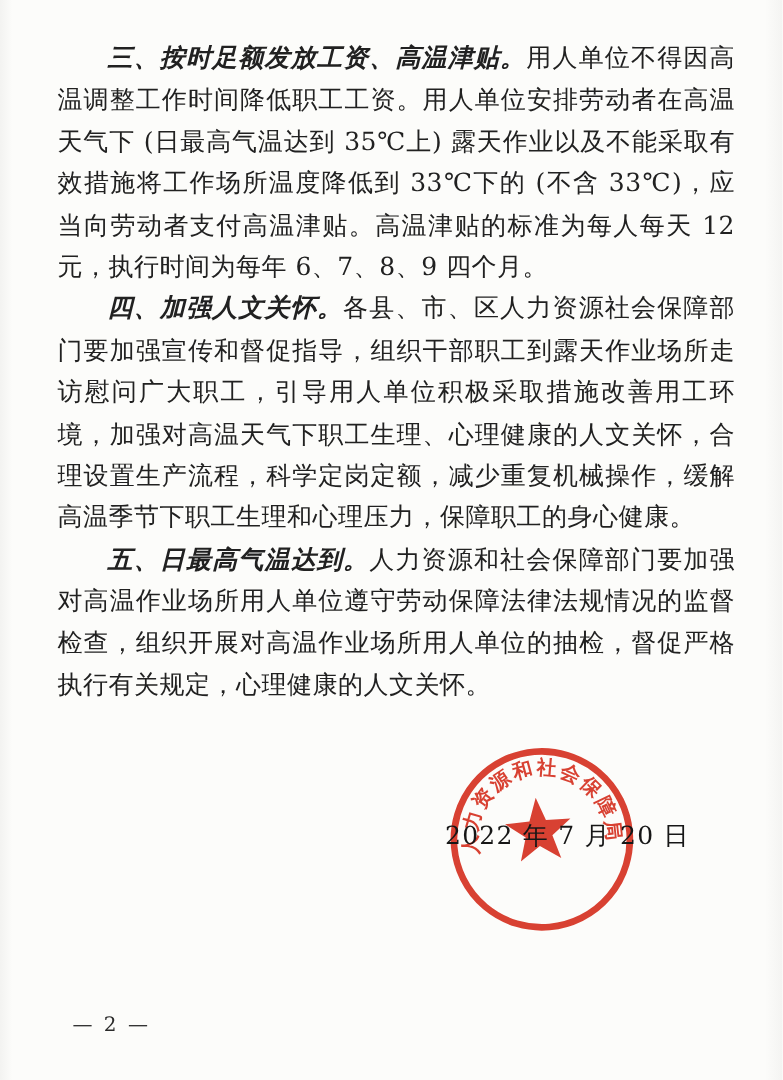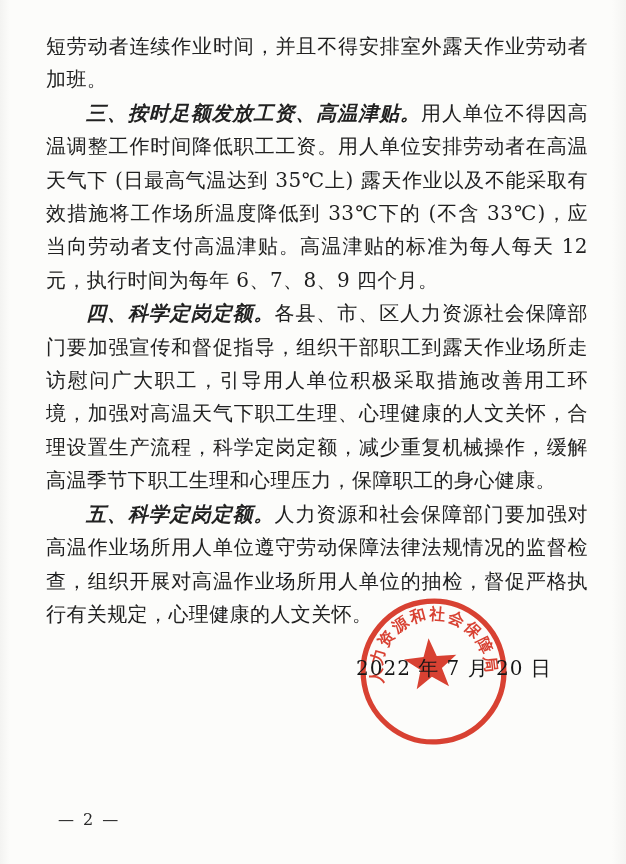--- a/index.html
+++ b/index.html
@@ -91,24 +91,23 @@
     color: #2a2a2a;
     z-index: 1;
   }
 </style>
 </head>
 <body>
 
 <div class="page">
 
   <div class="body-text">
-    <p class="continuation"><span>短劳动者连续作业时间，并且不得安排室外露天作业劳动者加班。</span></p>
     <p><span class="para-heading">三、按时足额发放工资、高温津贴。</span><span>用人单位不得因高温调整工作时间降低职工工资。用人单位安排劳动者在高温天气下 (日最高气温达到 35℃上) 露天作业以及不能采取有效措施将工作场所温度降低到 33℃下的 (不含 33℃)，应当向劳动者支付高温津贴。高温津贴的标准为每人每天 12 元，执行时间为每年 6、7、8、9 四个月。</span></p>
-    <p><span class="para-heading">四、科学定岗定额。</span><span>各县、市、区人力资源社会保障部门要加强宣传和督促指导，组织干部职工到露天作业场所走访慰问广大职工，引导用人单位积极采取措施改善用工环境，加强对高温天气下职工生理、心理健康的人文关怀，合理设置生产流程，科学定岗定额，减少重复机械操作，缓解高温季节下职工生理和心理压力，保障职工的身心健康。</span></p>
-    <p><span class="para-heading">五、科学定岗定额。</span><span>人力资源和社会保障部门要加强对高温作业场所用人单位遵守劳动保障法律法规情况的监督检查，组织开展对高温作业场所用人单位的抽检，督促严格执行有关规定，心理健康的人文关怀。</span></p>
+    <p><span class="para-heading">四、加强人文关怀。</span><span>各县、市、区人力资源社会保障部门要加强宣传和督促指导，组织干部职工到露天作业场所走访慰问广大职工，引导用人单位积极采取措施改善用工环境，加强对高温天气下职工生理、心理健康的人文关怀，合理设置生产流程，科学定岗定额，减少重复机械操作，缓解高温季节下职工生理和心理压力，保障职工的身心健康。</span></p>
+    <p><span class="para-heading">五、日最高气温达到。</span><span>人力资源和社会保障部门要加强对高温作业场所用人单位遵守劳动保障法律法规情况的监督检查，组织开展对高温作业场所用人单位的抽检，督促严格执行有关规定，心理健康的人文关怀。</span></p>
   </div>
 
   <svg class="seal" viewBox="0 0 150 150" xmlns="http://www.w3.org/2000/svg">
     <defs>
       <path id="sealArc" d="M 24.8 83.9 A 51 51 0 1 1 125.2 83.9" fill="none"></path>
     </defs>
     <circle cx="75" cy="75" r="69"></circle>
     <polygon class="star" points="73,42 79.5,60.1 98.7,60.7 83.5,72.4 88.9,90.8 73,80 57.1,90.8 62.5,72.4 47.3,60.7 66.5,60.1"></polygon>
     <text class="arc-label">
       <textPath href="#sealArc" startOffset="50%" text-anchor="middle">人力资源和社会保障局</textPath>

